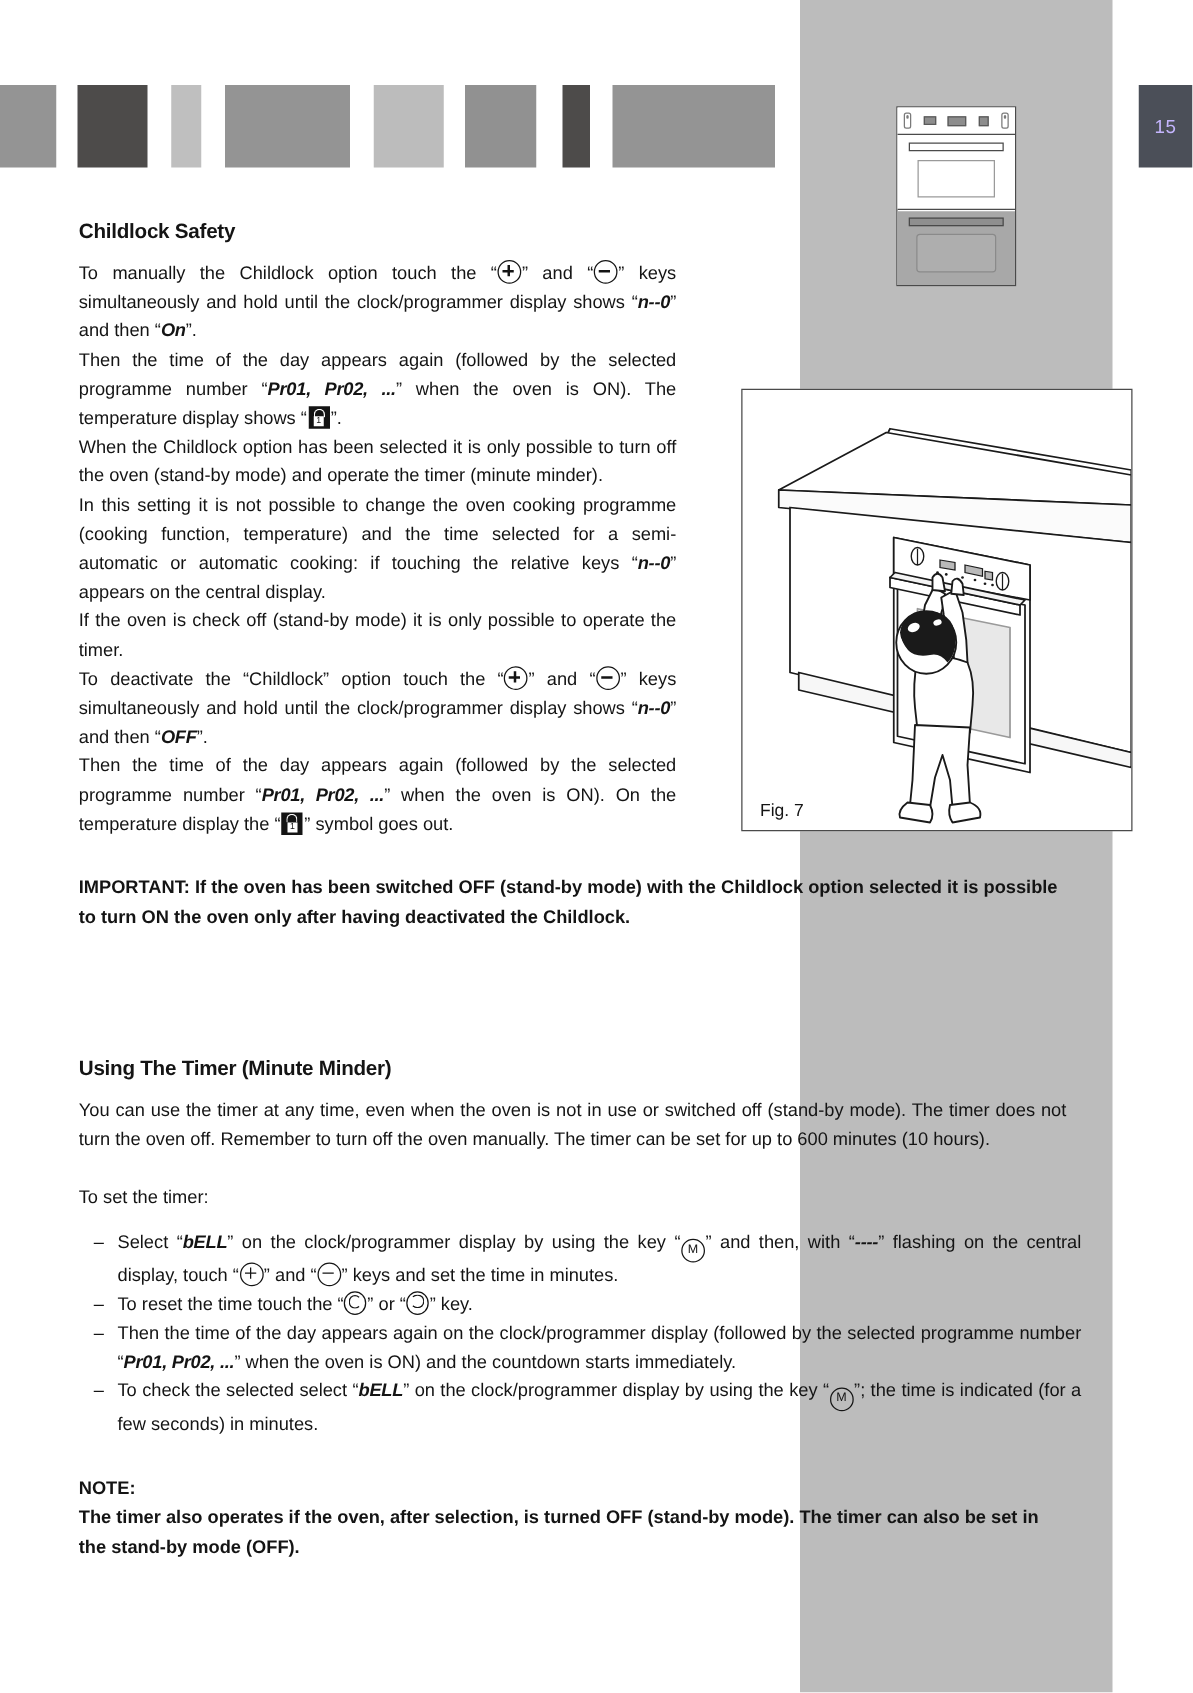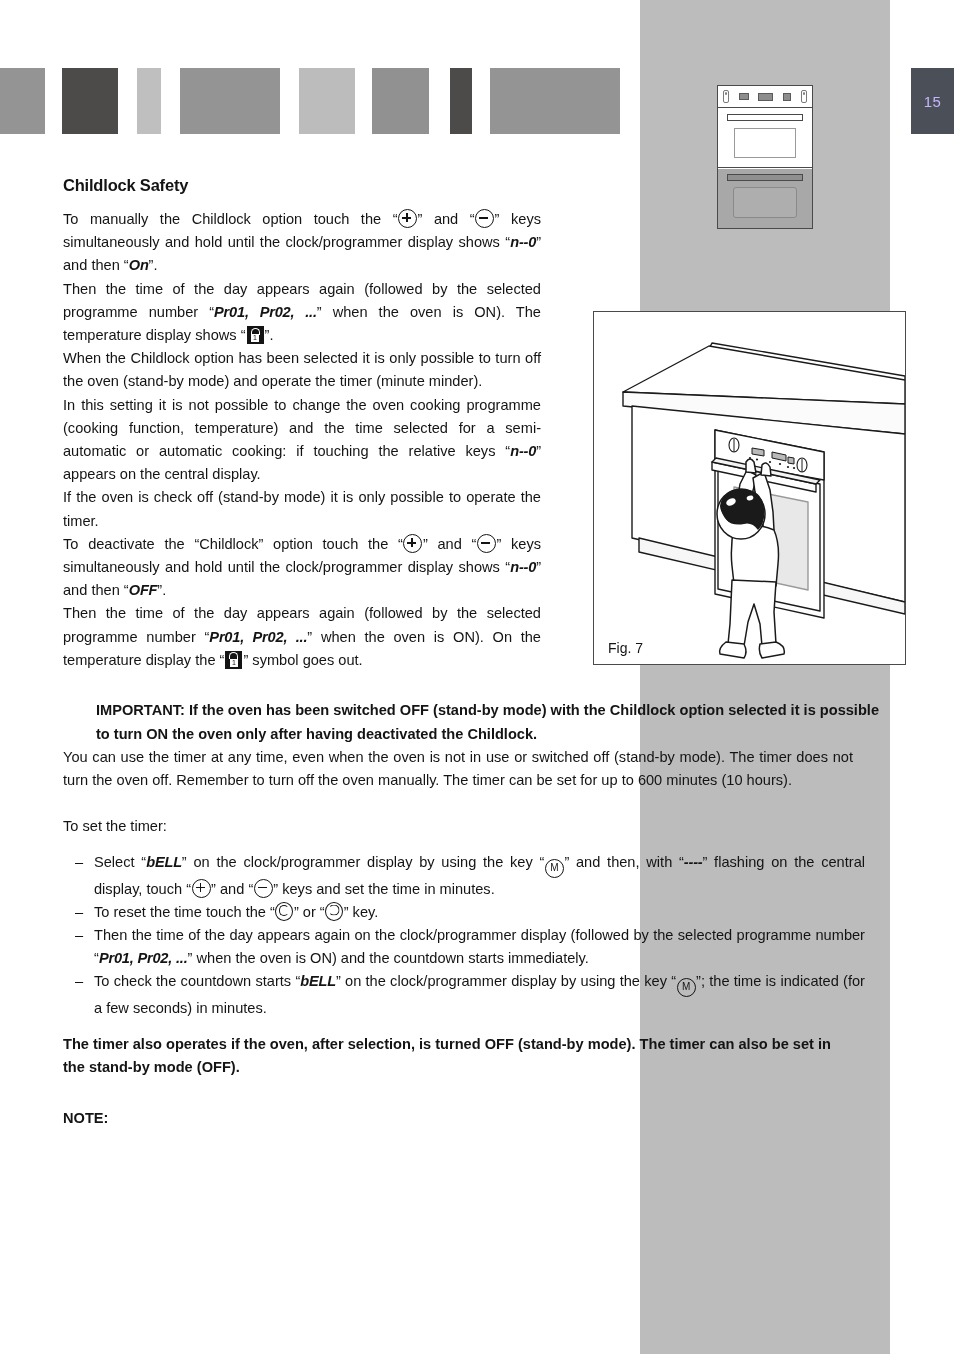--- a/index.html
+++ b/index.html
@@ -278,40 +278,41 @@
   <p class="body col-narrow">When the Childlock option has been selected it is only possible to turn off the oven (stand-by mode) and operate the timer (minute minder).</p>
 
   <p class="body col-narrow"><span>In this setting it is not possible to change the oven cooking programme (cooking function, temperature) and the time selected for a semi-automatic or automatic cooking: if touching the relative keys “</span><b class="mono">n--0</b><span>” appears on the central display.</span></p>
 
   <p class="body col-narrow">If the oven is check off (stand-by mode) it is only possible to operate the timer.</p>
 
   <p class="body col-narrow"><span>To deactivate the “Childlock” option touch the “</span><span class="key key-plus"></span><span>” and “</span><span class="key key-minus"></span><span>” keys simultaneously and hold until the clock/programmer display shows “</span><b class="mono">n--0</b><span>” and then “</span><b class="mono">OFF</b><span>”.</span></p>
 
   <p class="body col-narrow"><span>Then the time of the day appears again (followed by the selected programme number “</span><b class="mono">Pr01, Pr02, ...</b><span>” when the oven is ON). On the temperature display the “</span><span class="lock"></span><span>” symbol goes out.</span></p>
 
-  <p class="notice" style="margin-top:27px;margin-left:33px;">IMPORTANT: If the oven has been switched OFF (stand-by mode) with the Childlock option selected it is possible to turn ON the oven only after having deactivated the Childlock.</p>
-
+  <p class="notice" style="margin-top:27px;">IMPORTANT: If the oven has been switched OFF (stand-by mode) with the Childlock option selected it is possible to turn ON the oven only after having deactivated the Childlock.</p>
+
+  <h2 class="sec-title" style="margin-top:100px;">Using The Timer (Minute Minder)</h2>
 
   <p class="body col-wide">You can use the timer at any time, even when the oven is not in use or switched off (stand-by mode). The timer does not turn the oven off. Remember to turn off the oven manually. The timer can be set for up to 600 minutes (10 hours).</p>
 
   <p class="body col-wide" style="margin-top:23px;">To set the timer:</p>
 
   <ul class="steps">
     <li><span>Select “</span><b class="mono">bELL</b><span>” on the clock/programmer display by using the key “</span><span class="key key-m">M</span><span>” and then, with “</span><b class="mono">----</b><span>” flashing on the central display, touch “</span><span class="key key-plus"></span><span>” and “</span><span class="key key-minus"></span><span>” keys and set the time in minutes.</span></li>
 
     <li class="nojust"><span>To reset the time touch the “</span><span class="key key-ring"></span><span>” or “</span><span class="key key-ring key-ring-r"></span><span>” key.</span></li>
 
     <li><span>Then the time of the day appears again on the clock/programmer display (followed by the selected programme number “</span><b class="mono">Pr01, Pr02, ...</b><span>” when the oven is ON) and the countdown starts immediately.</span></li>
 
-    <li><span>To check the countdown starts “</span><b class="mono">bELL</b><span>” on the clock/programmer display by using the key “</span><span class="key key-m">M</span><span>”; the time is indicated (for a few seconds) in minutes.</span></li>
+    <li><span>To check the selected select “</span><b class="mono">bELL</b><span>” on the clock/programmer display by using the key “</span><span class="key key-m">M</span><span>”; the time is indicated (for a few seconds) in minutes.</span></li>
 
   </ul>
 
+  <p class="notice" style="margin-top:27px;">NOTE:</p>
   <p class="notice">The timer also operates if the oven, after selection, is turned OFF (stand-by mode). The timer can also be set in the stand-by mode (OFF).</p>
-  <p class="notice" style="margin-top:27px;">NOTE:</p>
 
 </div>
 
 <div id="figure">
   <svg width="311" height="352" viewBox="0 0 311 352">
     <g fill="none" stroke="#1a1a1a" stroke-width="1.4" stroke-linejoin="round">
 
       <path d="M116 35 L118 31 L311 64 L311 69 Z" fill="#ffffff"></path>
 
       <path d="M29 80 L115 34 L311 68 L311 92 Z" fill="#ffffff"></path>

